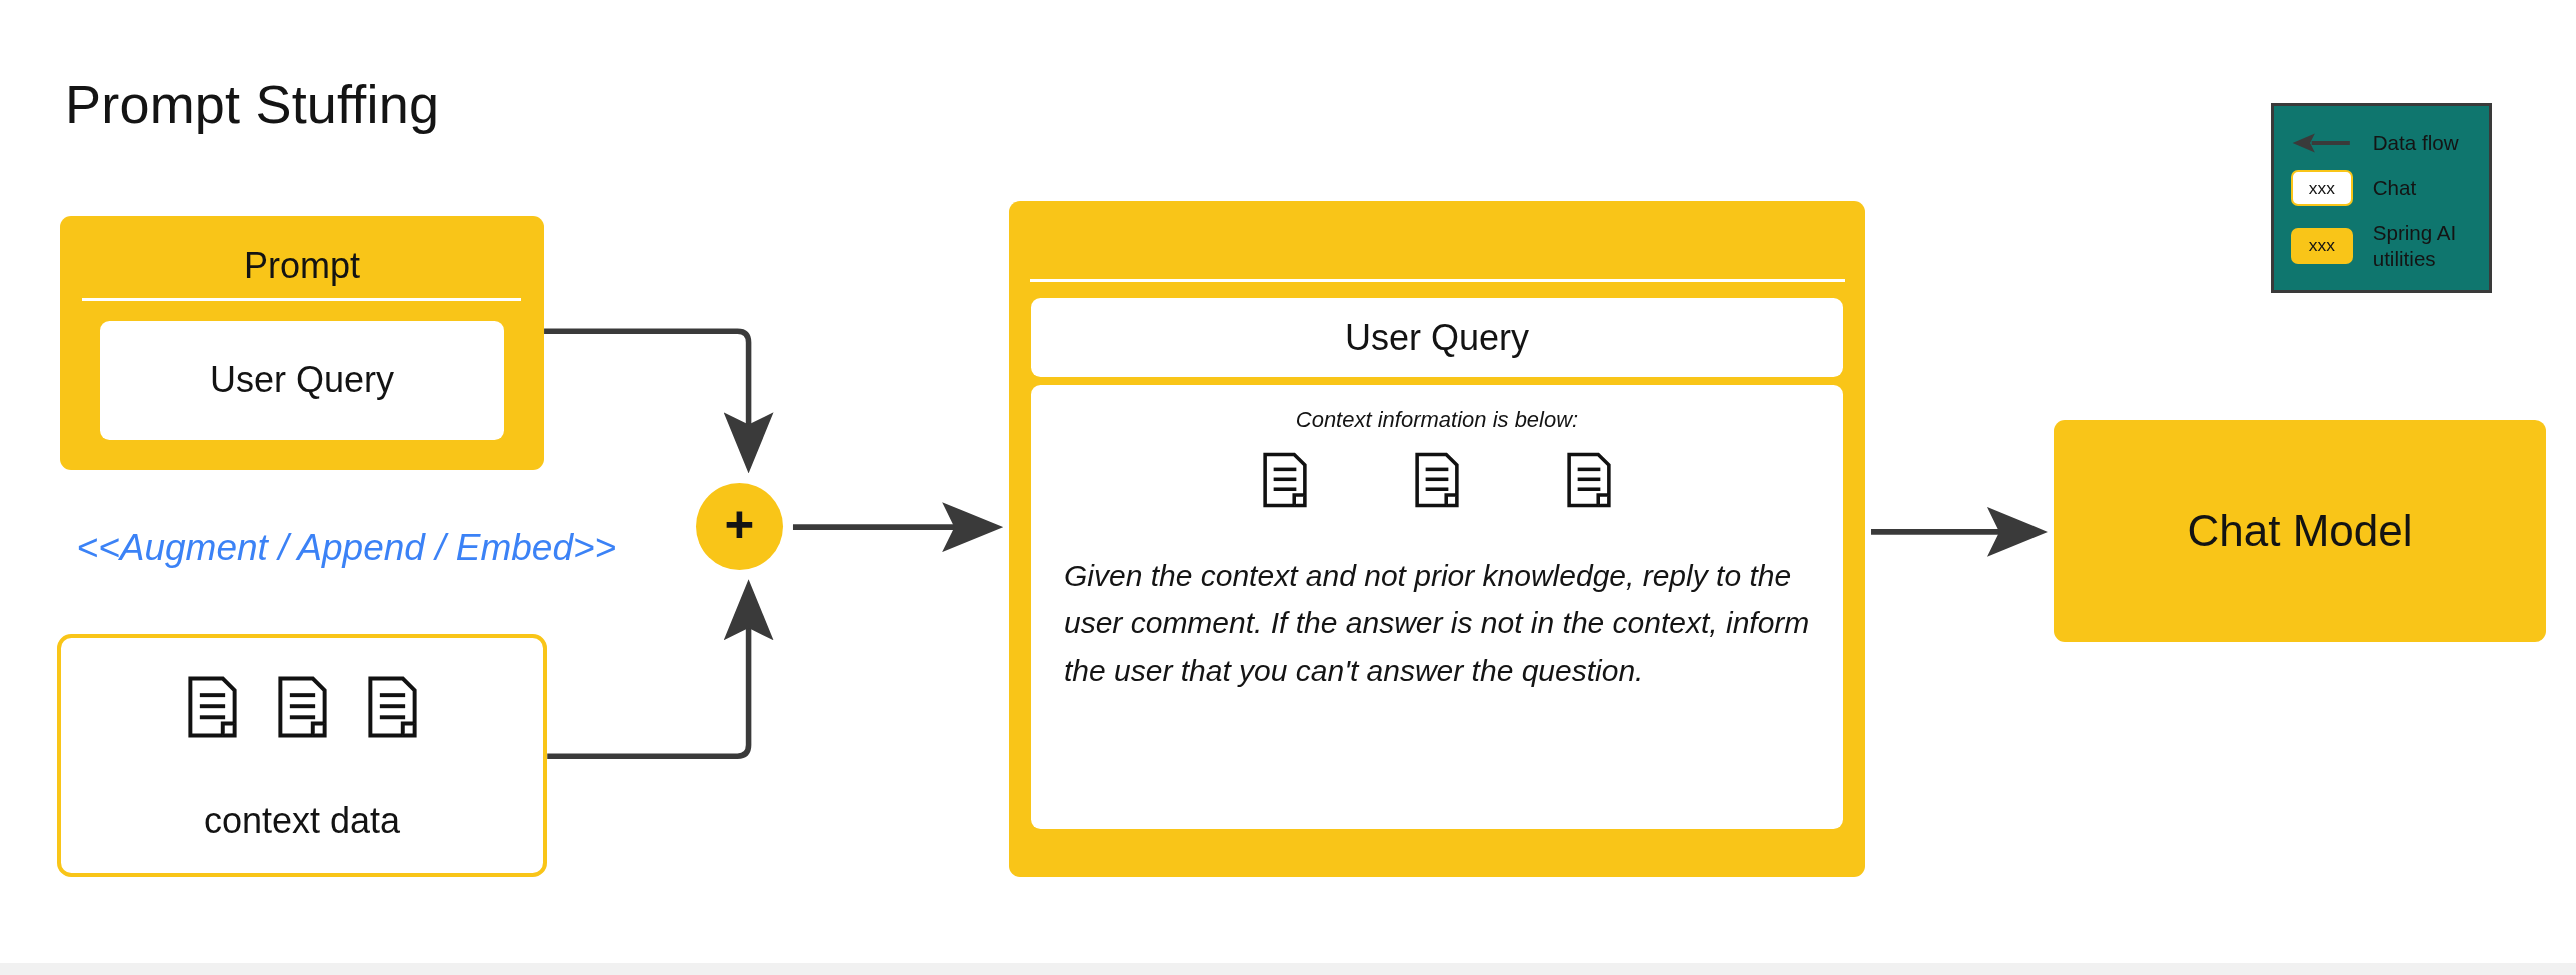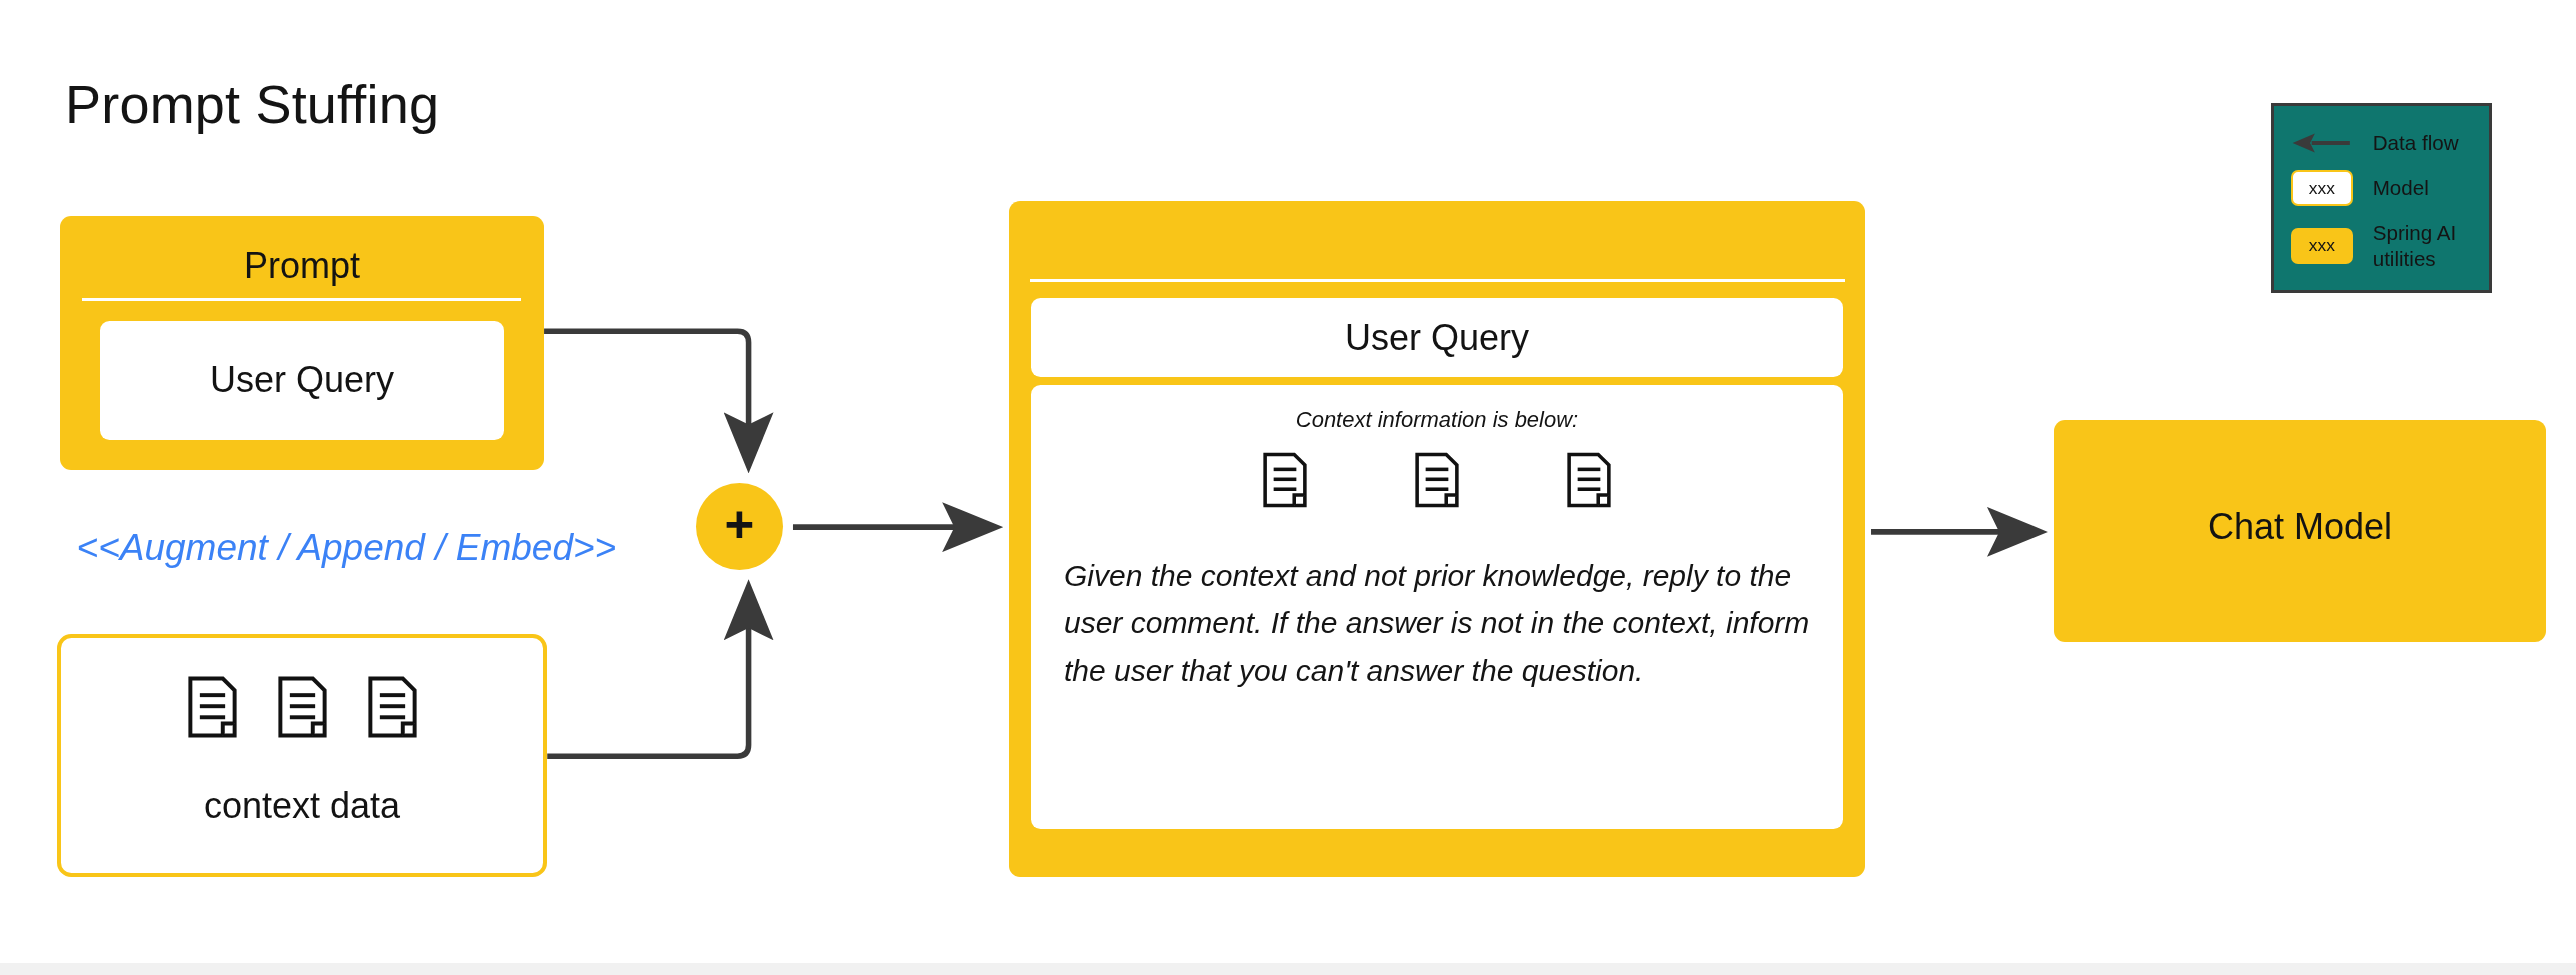--- a/index.html
+++ b/index.html
@@ -108,21 +108,21 @@
   
   #context-data-box { left: 57px; top: 634px; width: 490px; height: 243px; }
   #context-doc-row {
     position: absolute;
     left: 0; right: 0; top: 38px;
     display: flex;
     justify-content: center;
     gap: 41px;
   }
   #context-data-label {
-    top: 147px;
+    top: 162px;
     font-size: 36px;
   }
 
   
   #plus-node {
     position: absolute;
     left: 696px;
     top: 483px;
     width: 87px;
     height: 87px;
@@ -172,21 +172,21 @@
     font-style: italic;
     line-height: 1.58;
     color: #141414;
     text-align: left;
   }
 
   
   #chat-model-box { left: 2054px; top: 420px; width: 492px; height: 222px; }
   #chat-model-label {
     top: 86px;
-    font-size: 36px;
+    font-size: 44px;
     text-align: center;
   }
 
   
   #legend {
     position: absolute;
     left: 2271px;
     top: 103px;
     width: 221px;
     height: 190px;
@@ -360,21 +360,21 @@
           <path d="M2 15 L30 3 L24 15 L30 27 Z" fill="#3a3a3a"></path>
         </svg>
       </span>
       <span class="legend-text">Data flow</span>
     </div>
 
     <div id="legend-row-data" class="legend-row">
       <span class="legend-swatch">
         <span class="legend-chip data">xxx</span>
       </span>
-      <span class="legend-text">Model</span>
+      <span class="legend-text">Chat</span>
     </div>
 
     <div id="legend-row-spring" class="legend-row">
       <span class="legend-swatch">
         <span class="legend-chip spring">xxx</span>
       </span>
       <span class="legend-text">Spring AI utilities</span>
     </div>
 
   </div>

